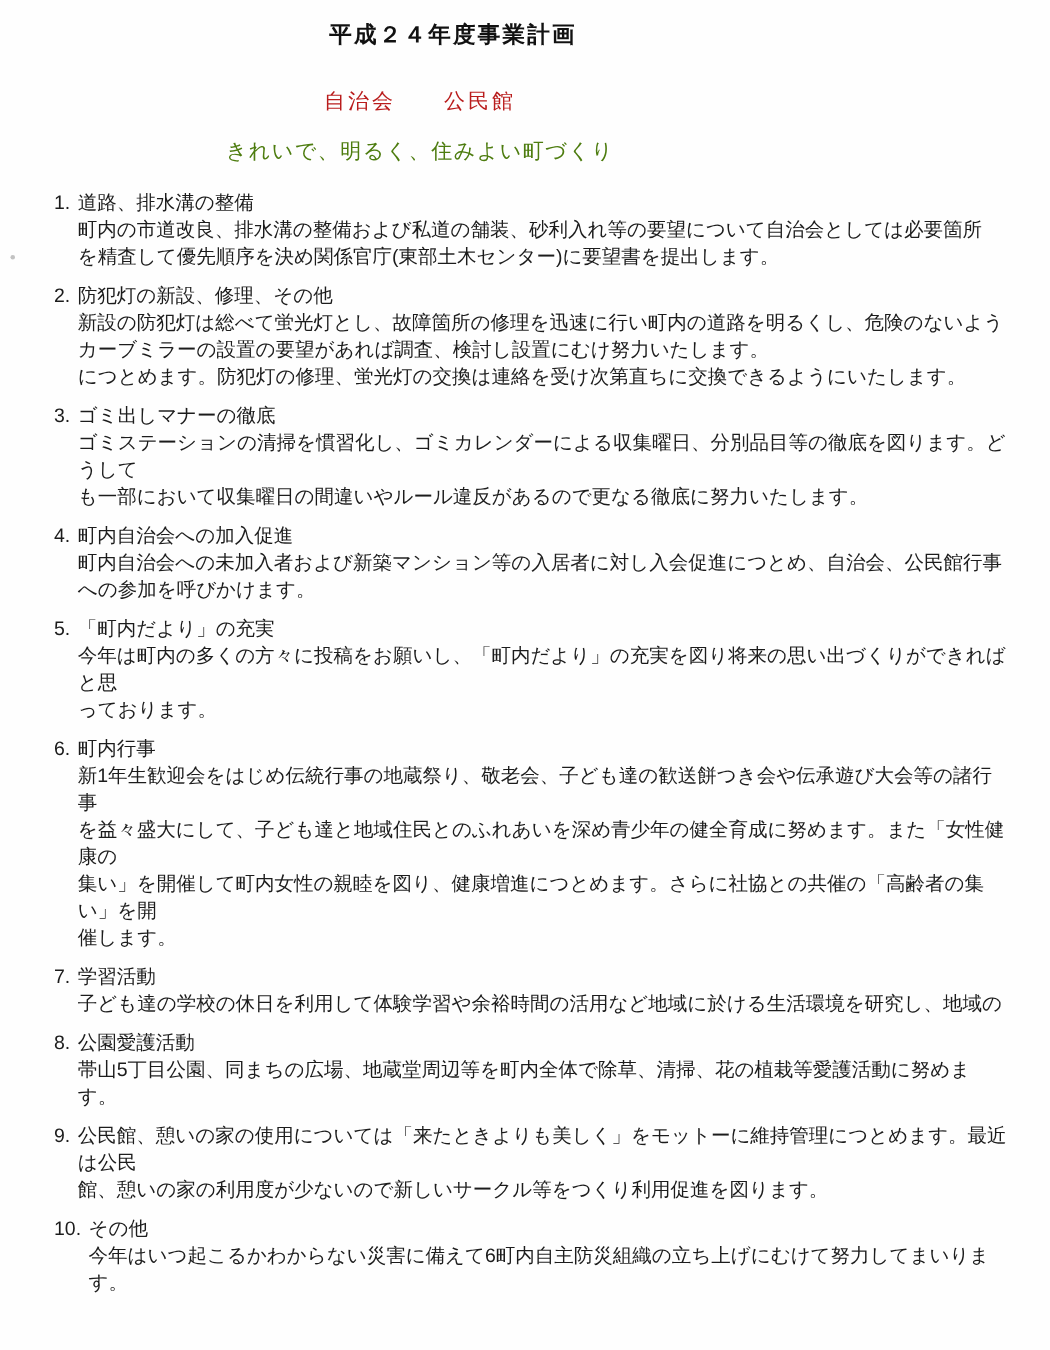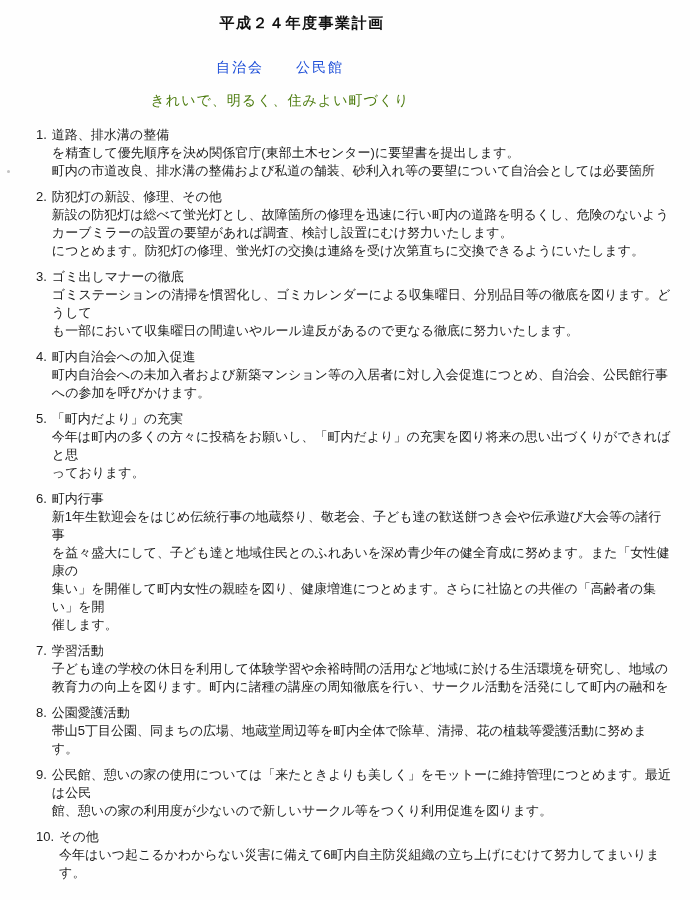--- a/index.html
+++ b/index.html
@@ -22,21 +22,21 @@
     content:"";
     position:absolute;left:7px;top:170px;width:3px;height:3px;
     background:#9a9a9a;border-radius:50%;opacity:.6;
   }
   .doc-header{width:560px;text-align:center;}
   .doc-title{
     font-size:15px;font-weight:bold;letter-spacing:1.5px;
     margin:0;color:#111;padding-left:44px;
   }
   .doc-subtitle{
-    margin-top:26px;font-size:14px;letter-spacing:2px;color:#1d4ed8;font-family:Liberation Mono, monospace;
+    margin-top:26px;font-size:14px;letter-spacing:2px;color:#b91c1c;font-family:Liberation Mono, monospace;
   }
   .doc-slogan{
     margin-top:15px;font-size:14px;letter-spacing:1px;color:#4d7c0f;
   }
   .sections{
     margin:16px 28px 0 36px;
     font-size:13px;
     line-height:18px;
   }
   .section{
@@ -64,22 +64,22 @@
     <div class="doc-title">平成２４年度事業計画</div>
     <div class="doc-subtitle">自治会　　公民館</div>
     <div class="doc-slogan">きれいで、明るく、住みよい町づくり</div>
   </div>
 
   <div class="sections">
     <div class="section">
       <span class="num">1.</span>
       <span class="sec-title">道路、排水溝の整備</span>
       <div class="sec-body">
+          <div>町内の市道改良、排水溝の整備および私道の舗装、砂利入れ等の要望について自治会としては必要箇所</div>
           <div>を精査して優先順序を決め関係官庁(東部土木センター)に要望書を提出します。</div>
-          <div>町内の市道改良、排水溝の整備および私道の舗装、砂利入れ等の要望について自治会としては必要箇所</div>
         </div>
     </div>
 
     <div class="section">
       <span class="num">2.</span>
       <span class="sec-title">防犯灯の新設、修理、その他</span>
       <div class="sec-body">
           <div>新設の防犯灯は総べて蛍光灯とし、故障箇所の修理を迅速に行い町内の道路を明るくし、危険のないよう</div>
           <div>カーブミラーの設置の要望があれば調査、検討し設置にむけ努力いたします。</div>
           <div>につとめます。防犯灯の修理、蛍光灯の交換は連絡を受け次第直ちに交換できるようにいたします。</div>
@@ -122,21 +122,20 @@
           <div>集い」を開催して町内女性の親睦を図り、健康増進につとめます。さらに社協との共催の「高齢者の集い」を開</div>
           <div>催します。</div>
         </div>
     </div>
 
     <div class="section">
       <span class="num">7.</span>
       <span class="sec-title">学習活動</span>
       <div class="sec-body">
           <div>子ども達の学校の休日を利用して体験学習や余裕時間の活用など地域に於ける生活環境を研究し、地域の</div>
-          <div>教育力の向上を図ります。町内に諸種の講座の周知徹底を行い、サークル活動を活発にして町内の融和を</div>
         </div>
     </div>
 
     <div class="section">
       <span class="num">8.</span>
       <span class="sec-title">公園愛護活動</span>
       <div class="sec-body">
           <div>帯山5丁目公園、同まちの広場、地蔵堂周辺等を町内全体で除草、清掃、花の植栽等愛護活動に努めます。</div>
         </div>
     </div>

